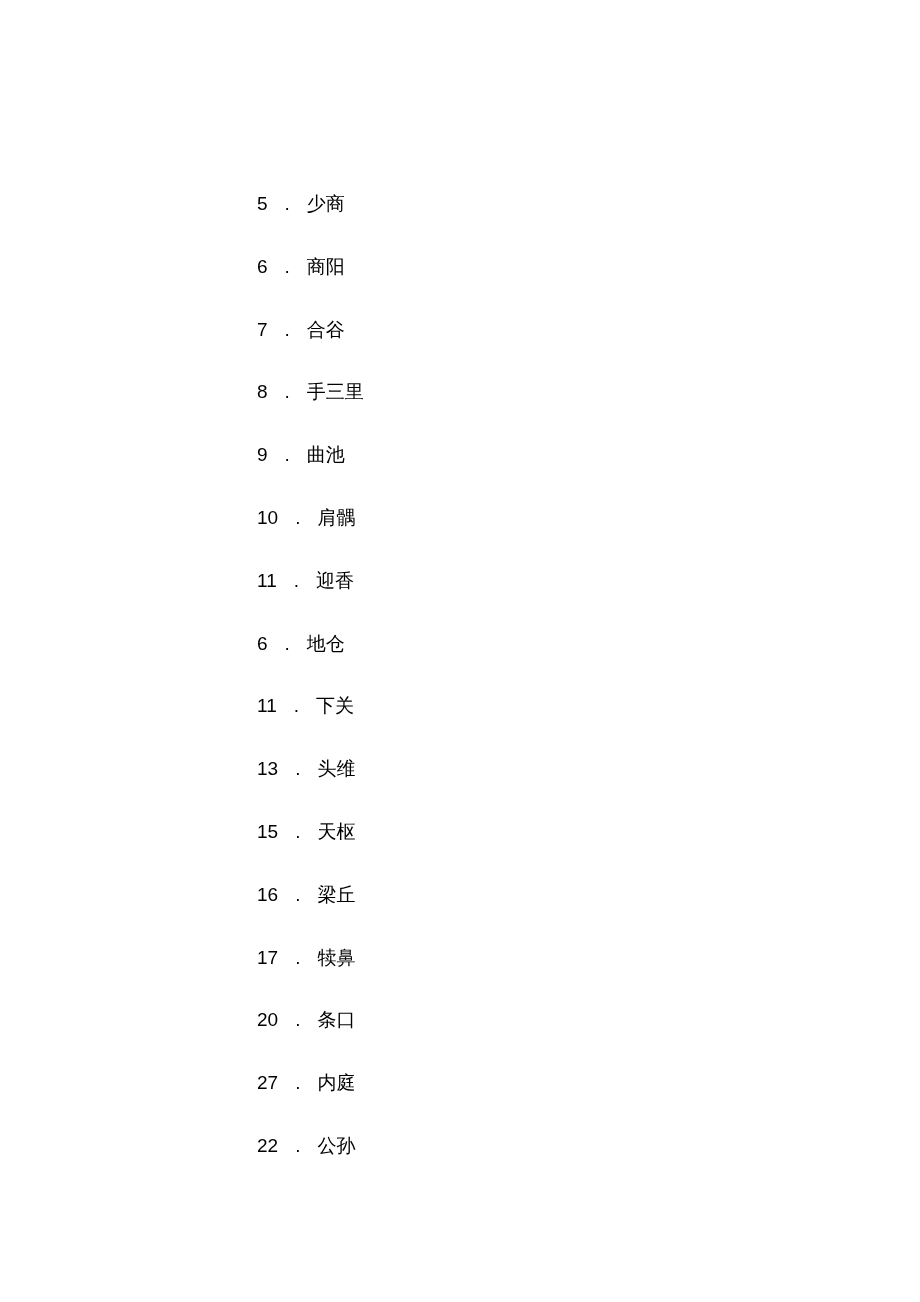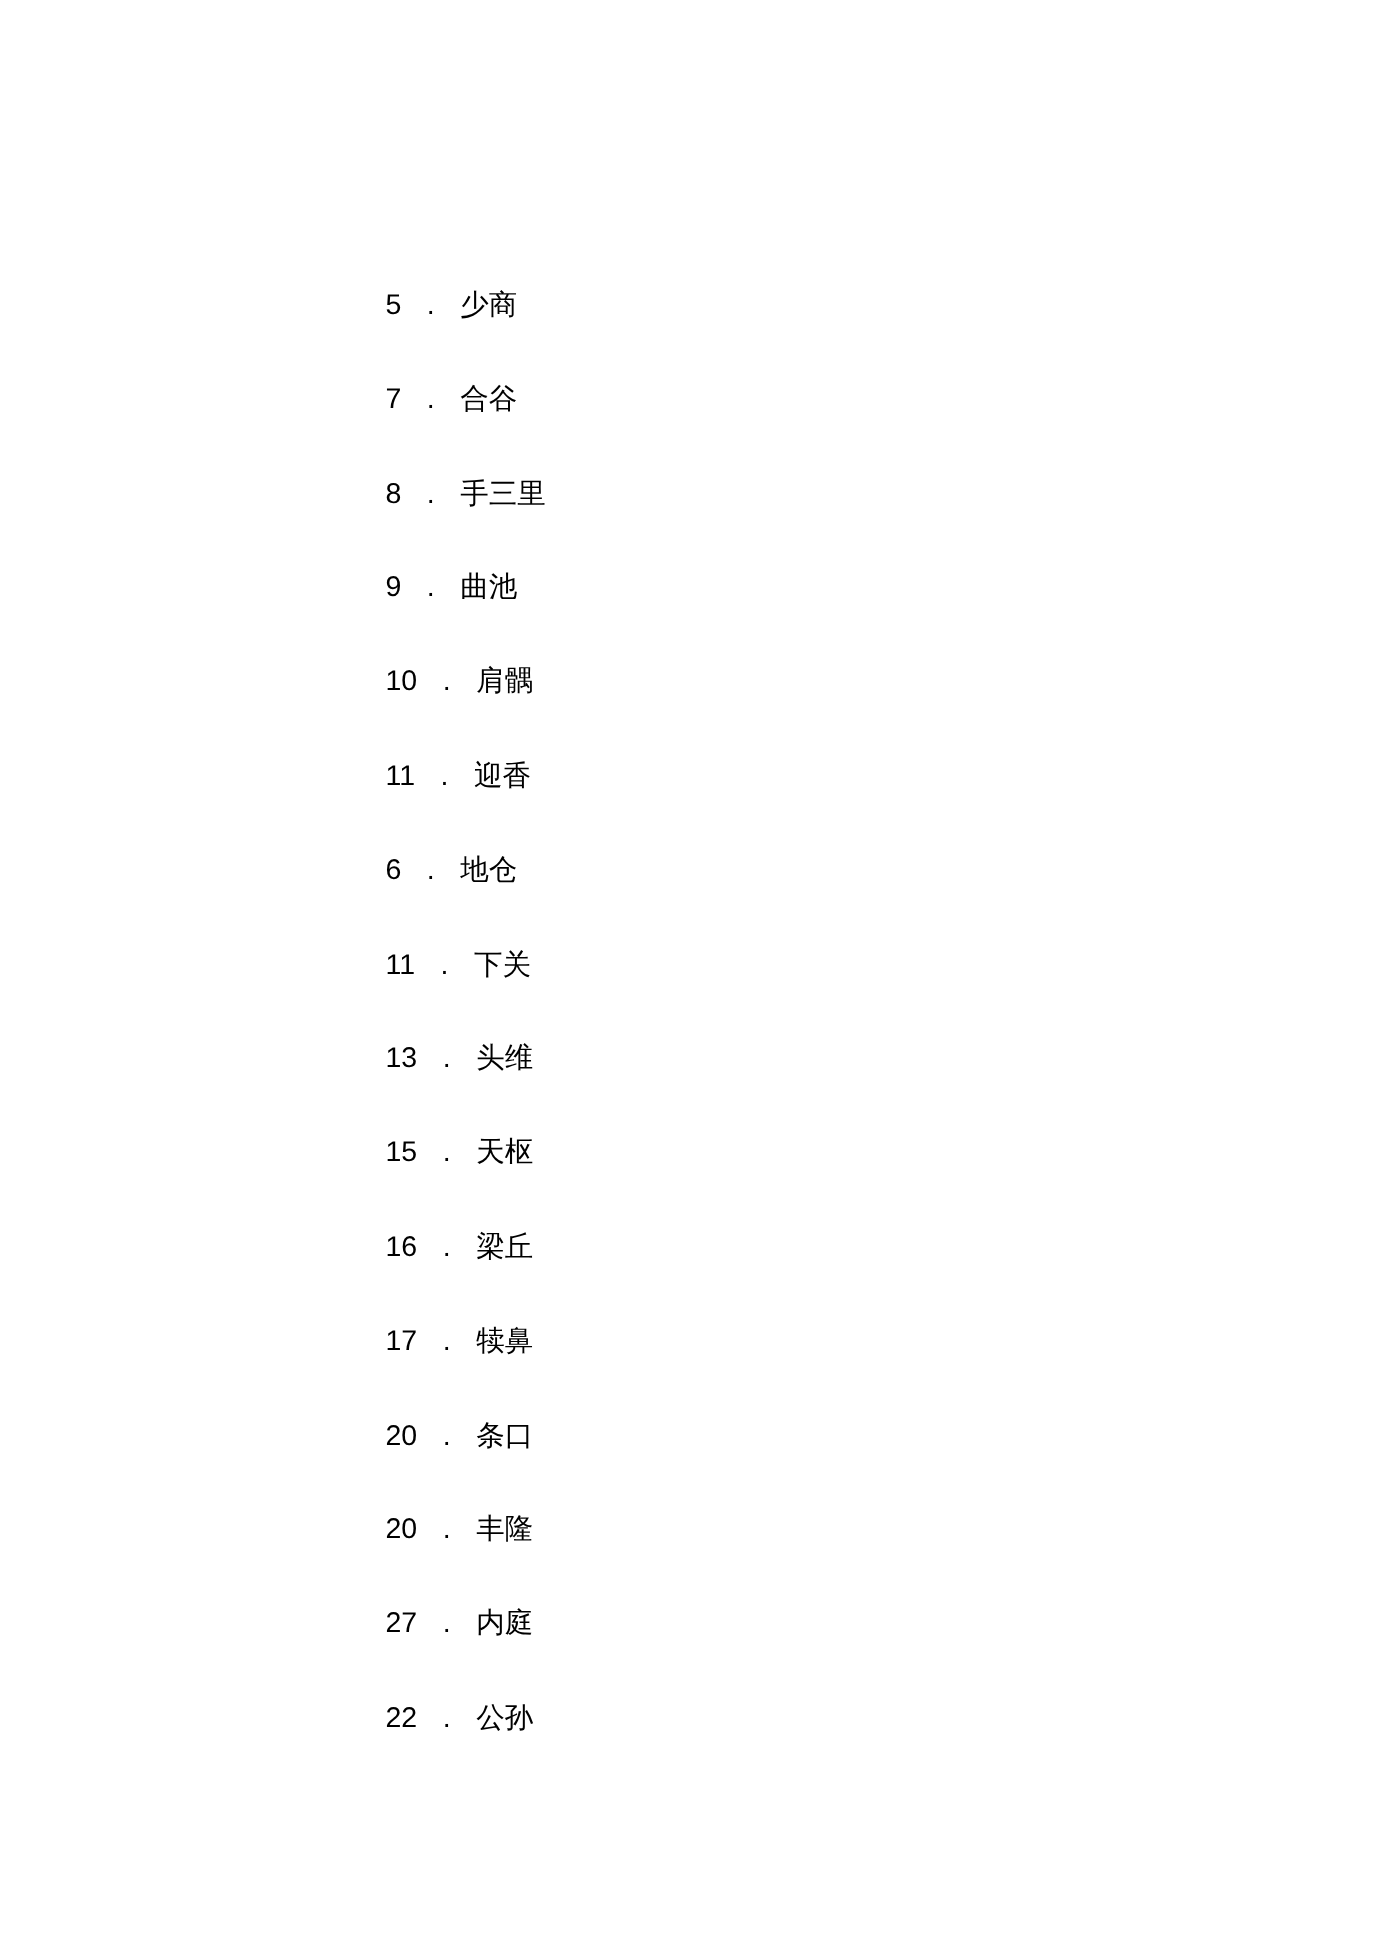--- a/index.html
+++ b/index.html
@@ -20,28 +20,28 @@
     .item {
       line-height: 1.2;
       margin-bottom: 40px;
     }
   </style>
 </head>
 <body>
 
 <div>
   <div class="item"><span>5</span>.<span>少商</span></div>
+  <div class="item"><span>6</span>.<span>商阳</span></div>
   <div class="item"><span>7</span>.<span>合谷</span></div>
   <div class="item"><span>8</span>.<span>手三里</span></div>
   <div class="item"><span>9</span>.<span>曲池</span></div>
   <div class="item"><span>10</span>.<span>肩髃</span></div>
   <div class="item"><span>11</span>.<span>迎香</span></div>
   <div class="item"><span>6</span>.<span>地仓</span></div>
   <div class="item"><span>11</span>.<span>下关</span></div>
   <div class="item"><span>13</span>.<span>头维</span></div>
   <div class="item"><span>15</span>.<span>天枢</span></div>
   <div class="item"><span>16</span>.<span>梁丘</span></div>
   <div class="item"><span>17</span>.<span>犊鼻</span></div>
   <div class="item"><span>20</span>.<span>条口</span></div>
-  <div class="item"><span>20</span>.<span>丰隆</span></div>
   <div class="item"><span>27</span>.<span>内庭</span></div>
   <div class="item"><span>22</span>.<span>公孙</span></div>
 </div>
 
 </body></html>

